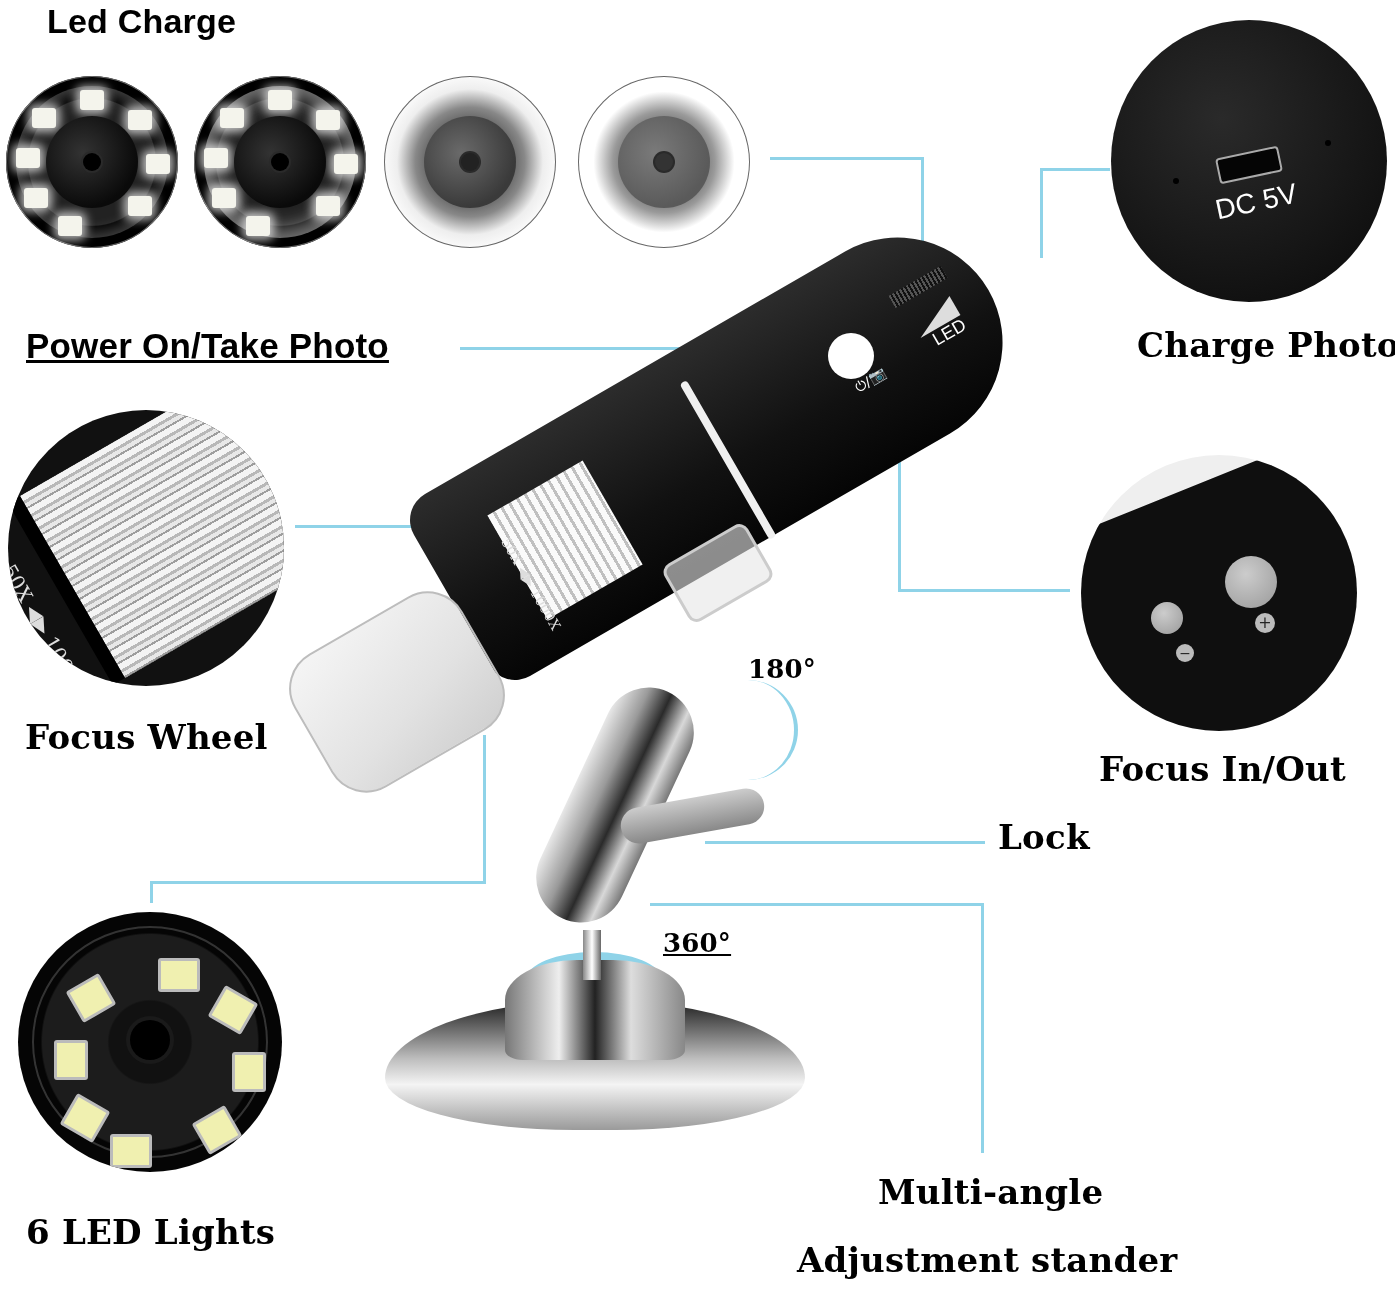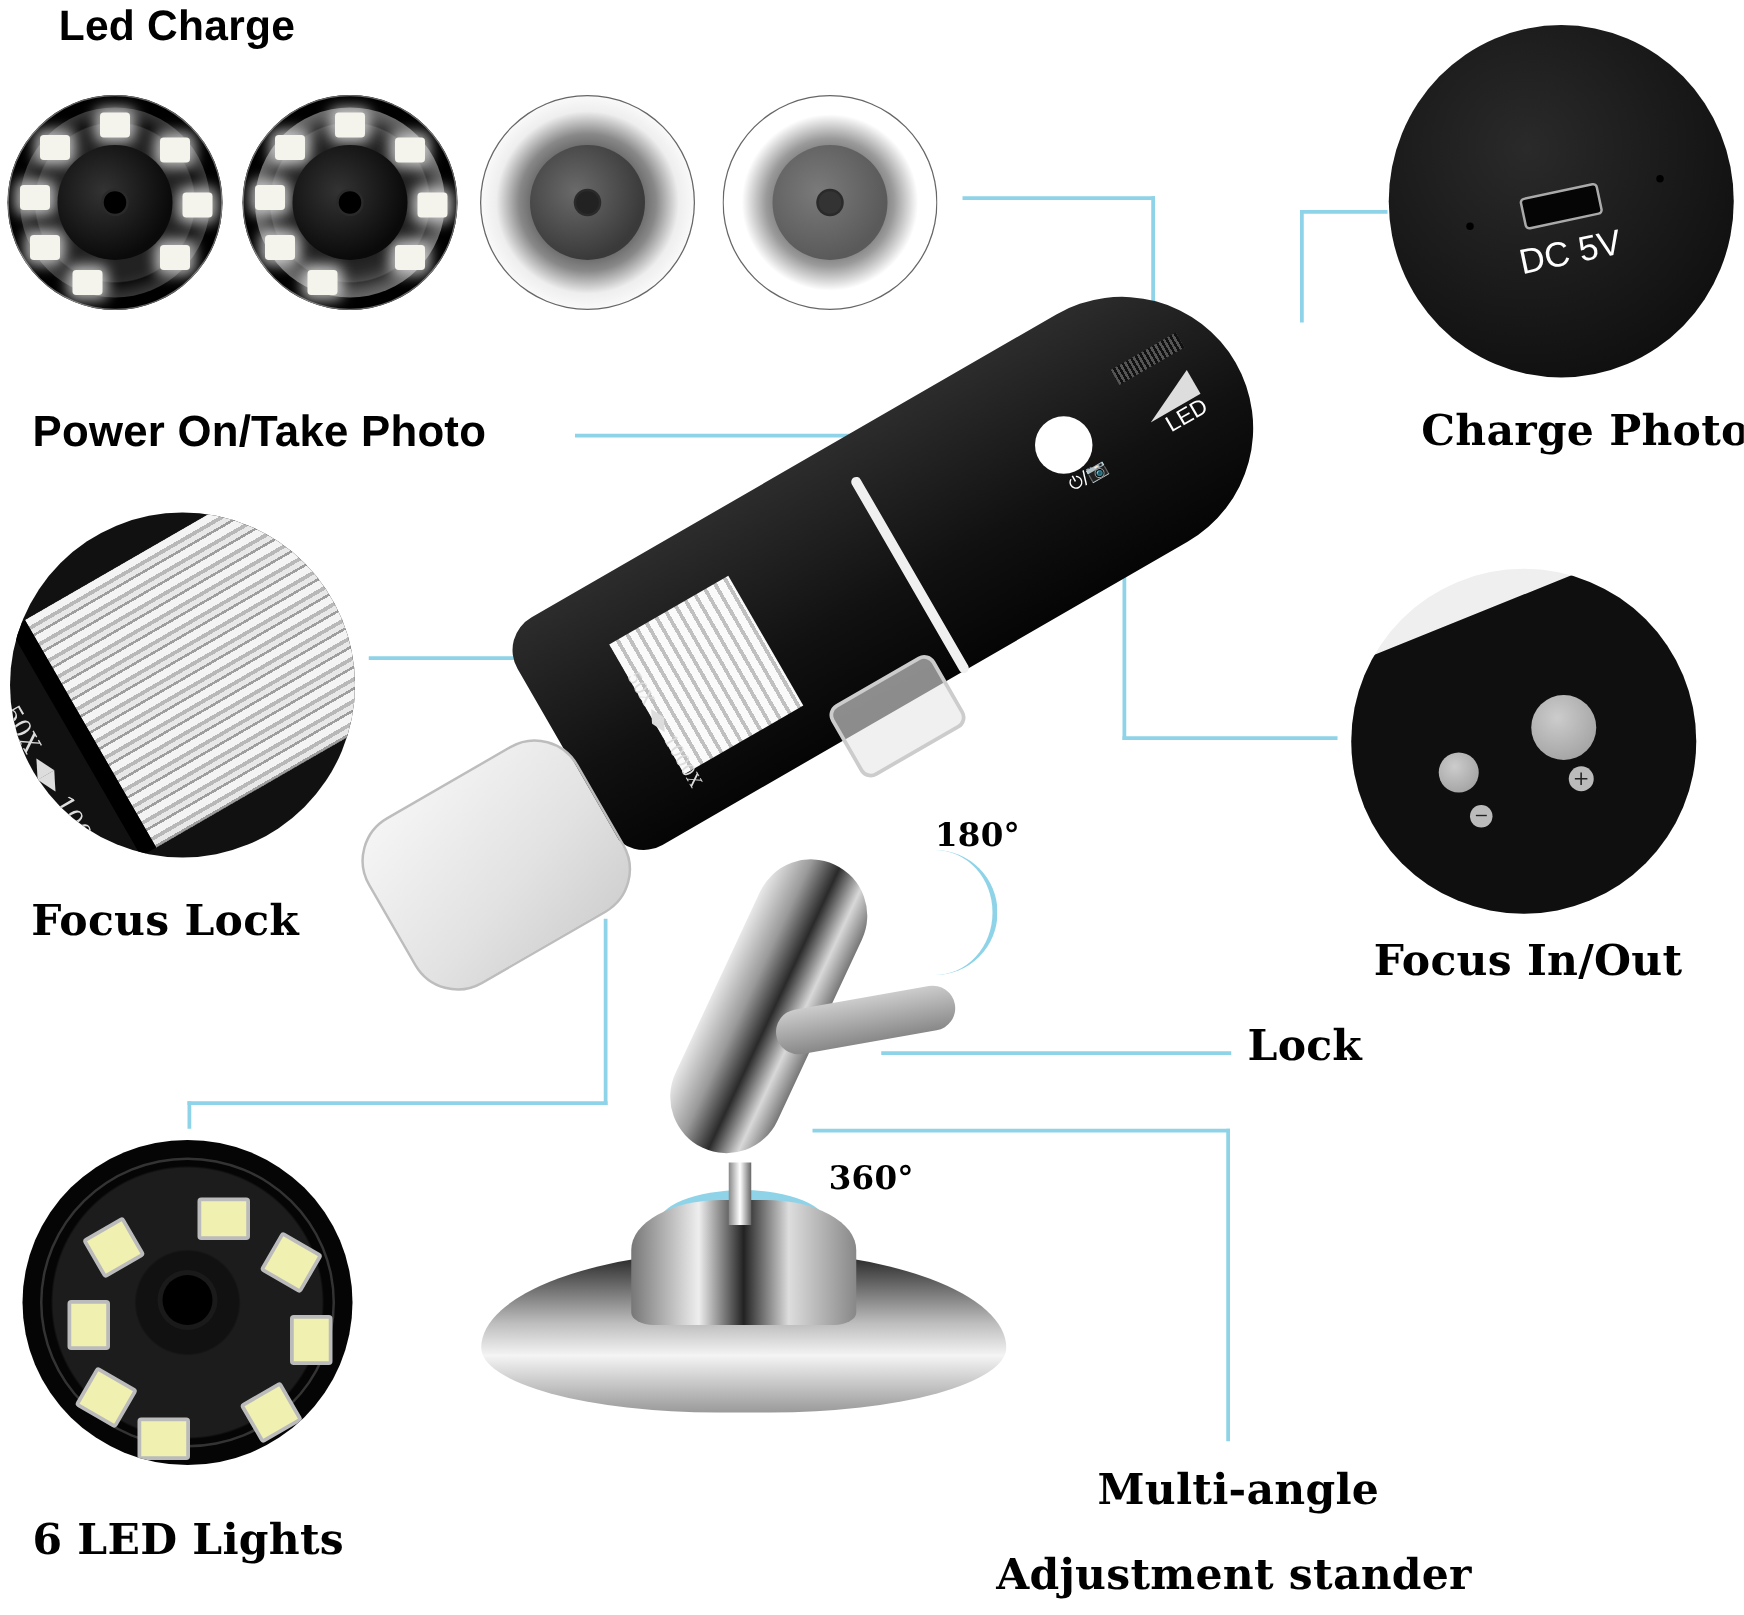--- a/index.html
+++ b/index.html
@@ -1,21 +1,21 @@
 <!DOCTYPE html>
 <html><head>
 <meta charset="utf-8">
 <style>
   html, body { margin:0; padding:0; background:#ffffff; }
   body { width:1395px; height:1292px; position:relative; overflow:hidden;
          font-family:"DejaVu Serif", "Liberation Serif", serif; color:#000; }
   .abs { position:absolute; }
   .label { position:absolute; font-weight:bold; white-space:nowrap; letter-spacing:0.2px;
            font-family:"DejaVu Serif", "Liberation Serif", serif; }
-  .label.cond { font-family:"Liberation Sans", sans-serif; font-stretch:condensed; }
+  .label.cond { font-family:"Liberation Sans", sans-serif; font-stretch:condensed;text-decoration:underline; }
   .hline { position:absolute; height:3px; background:#8fd3e8; }
   .vline { position:absolute; width:3px; background:#8fd3e8; }
 
   
   .led-disc { position:absolute; width:172px; height:172px; border-radius:50%;
               background:radial-gradient(circle at 50% 50%, #111 0 30%, #222 31% 52%, #000 53% 100%);
               box-shadow:0 0 0 1px #666 inset; overflow:hidden; }
   .led-disc .ring { position:absolute; inset:10px; border-radius:50%; }
   .led-disc .core { position:absolute; left:50%; top:50%; width:92px; height:92px; margin:-46px 0 0 -46px;
                     border-radius:50%; background:radial-gradient(circle at 40% 40%, #333, #0a0a0a 70%); }
@@ -89,21 +89,21 @@
 <div class="detail" style="left:8px; top:410px; width:276px; height:276px; background:#111;">
   <div class="abs" style="left:36px; top:18px; width:230px; height:210px; transform:rotate(-30deg);
        background:repeating-linear-gradient(180deg, #f4f4f4 0 6px, #b8b8b8 6px 9px, #e8e8e8 9px 13px, #9e9e9e 13px 15px);
        border-left:14px solid #000;"></div>
   <div class="abs" style="left:10px; top:150px; color:#ddd; font-size:20px; transform:rotate(60deg); transform-origin:left top; white-space:nowrap;">
     <span>50X</span>
     <span>◀▶</span>
     <span>1000X</span>
   </div>
 </div>
-<div class="label" style="left:25px; top:717px; font-size:34px;">Focus Lock</div>
+<div class="label" style="left:25px; top:717px; font-size:34px;">Focus Wheel</div>
 <div class="hline" style="left:295px; top:525px; width:260px;"></div>
 
 <div class="detail" style="left:1081px; top:455px; width:276px; height:276px; background:#efefef;">
   <div class="abs" style="left:-10px; top:30px; width:300px; height:260px; background:#0f0f0f; transform:rotate(-22deg); border-radius:20px;"></div>
   <div class="abs" style="left:144px; top:101px; width:52px; height:52px; border-radius:50%; background:radial-gradient(circle at 40% 35%, #ccc, #999);"></div>
   <div class="abs" style="left:70px; top:147px; width:32px; height:32px; border-radius:50%; background:radial-gradient(circle at 40% 35%, #ccc, #999);"></div>
   <div class="abs" style="left:174px; top:158px; width:20px; height:20px; border-radius:50%; background:#bbb; color:#222; font-size:16px; line-height:20px; text-align:center;">+</div>
   <div class="abs" style="left:95px; top:189px; width:18px; height:18px; border-radius:50%; background:#bbb; color:#222; font-size:14px; line-height:18px; text-align:center;">−</div>
 </div>
 <div class="label" style="left:1099px; top:749px; font-size:34px;">Focus In/Out</div>
@@ -137,21 +137,21 @@
 
   <div class="abs" style="left:270px; top:470px; width:90px; height:250px; border-radius:45px; transform:rotate(25deg);
        background:linear-gradient(90deg,#e8e8e8,#9a9a9a 30%,#2a2a2a 55%,#d8d8d8 80%,#777);"></div>
 
   <div class="abs" style="left:320px; top:588px; width:145px; height:36px; border-radius:18px; background:linear-gradient(180deg,#ccc,#888); transform:rotate(-10deg);"></div>
 </div>
 
 <div class="abs" style="left:744px; top:680px; width:50px; height:100px; border-right:4px solid #8fd3e8; border-radius:0 60px 60px 0;"></div>
 <div class="label" style="left:748px; top:654px; font-size:26px;">180°</div>
 <div class="abs" style="left:526px; top:952px; width:136px; height:56px; border-radius:50%; border:8px solid #8fd3e8; box-sizing:border-box;"></div>
-<div class="label" style="left:663px; top:928px; font-size:26px;">360°</div>
+<div class="label" style="left:663px; top:928px; font-size:26px;text-decoration:underline;">360°</div>
 
 <div class="abs" style="left:385px; top:1000px; width:420px; height:130px; border-radius:50% 50% 45% 45% / 60% 60% 40% 40%;
      background:linear-gradient(180deg,#1a1a1a 0%,#bdbdbd 45%,#f4f4f4 65%,#9a9a9a 100%);"></div>
 <div class="abs" style="left:505px; top:960px; width:180px; height:100px; border-radius:40% 40% 10% 10%;
      background:linear-gradient(90deg,#777,#eee 30%,#222 50%,#ddd 70%,#888);"></div>
 <div class="abs" style="left:583px; top:930px; width:18px; height:50px; background:linear-gradient(90deg,#888,#fff,#666);"></div>
 
 <div class="hline" style="left:705px; top:841px; width:280px;"></div>
 <div class="label" style="left:998px; top:817px; font-size:34px;">Lock</div>
 

